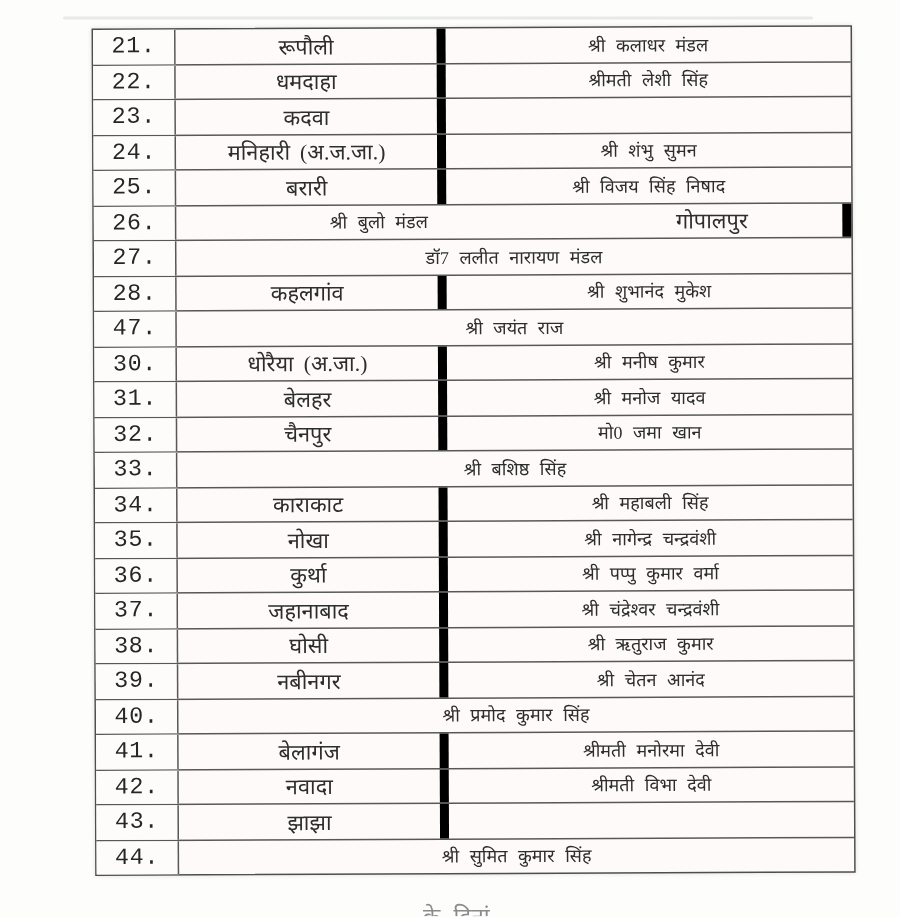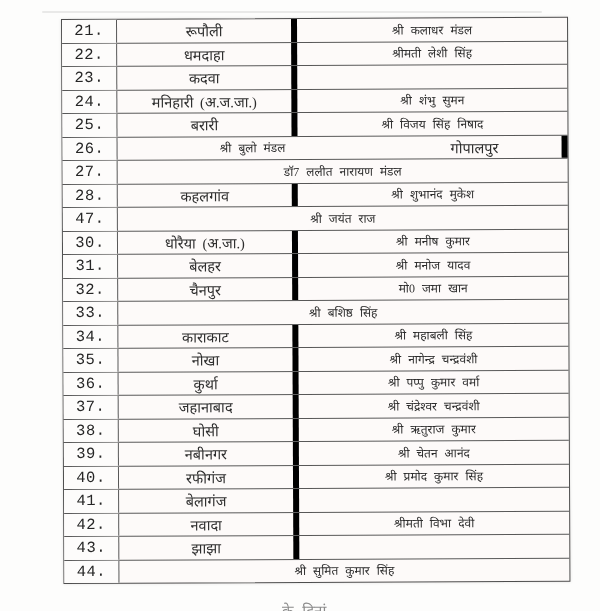--- a/index.html
+++ b/index.html
@@ -205,27 +205,27 @@
   </div>
 
   <div class="t-row">
     <div class="cell cell-sno">39.</div>
     <div class="cell cell-place">नबीनगर</div>
     <div class="cell cell-name">श्री चेतन आनंद</div>
   </div>
 
   <div class="t-row">
     <div class="cell cell-sno">40.</div>
-    <div class="cell cell-place">रफीगंज</div>
     <div class="cell cell-name">श्री प्रमोद कुमार सिंह</div>
   </div>
 
   <div class="t-row">
     <div class="cell cell-sno">41.</div>
     <div class="cell cell-place">बेलागंज</div>
+    <div class="cell cell-name">श्रीमती मनोरमा देवी</div>
   </div>
 
   <div class="t-row">
     <div class="cell cell-sno">42.</div>
     <div class="cell cell-place">नवादा</div>
     <div class="cell cell-name">श्रीमती विभा देवी</div>
   </div>
 
   <div class="t-row">
     <div class="cell cell-sno">43.</div>

